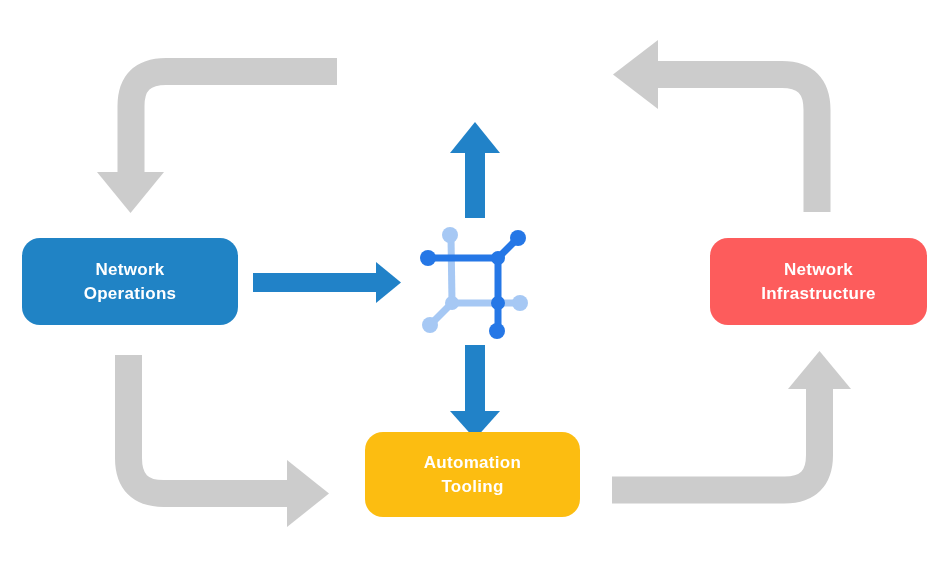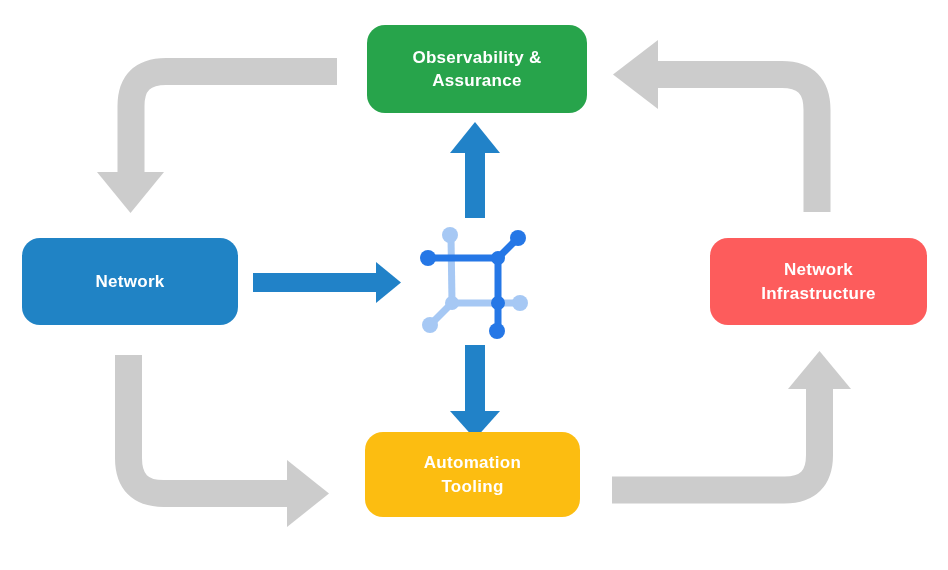--- a/index.html
+++ b/index.html
@@ -90,27 +90,24 @@
       <line x1="498" y1="258" x2="517" y2="239" stroke="#2577e6" stroke-width="7" stroke-linecap="round"></line>
       <line x1="498" y1="258" x2="498" y2="331" stroke="#2577e6" stroke-width="7"></line>
       <circle cx="428" cy="258" r="8" fill="#2577e6"></circle>
       <circle cx="518" cy="238" r="8" fill="#2577e6"></circle>
       <circle cx="497" cy="331" r="8" fill="#2577e6"></circle>
       <circle cx="498" cy="258" r="7" fill="#2577e6"></circle>
       <circle cx="498" cy="303" r="7" fill="#2577e6"></circle>
     </g>
   </svg>
 
-  <div class="node node-green" style="background-color: rgb(39, 164, 75);">
-    <span>Observability &amp;</span>
-    <span>Assurance</span>
-  </div>
 
   <div class="node node-blue" style="background-color: rgb(32, 131, 197);">
     <span>Network</span>
+    <span>Operations</span>
   </div>
 
   <div class="node node-red" style="background-color: rgb(253, 92, 92);">
     <span>Network</span>
     <span>Infrastructure</span>
   </div>
 
   <div class="node node-yellow" style="background-color: rgb(252, 189, 17);">
     <span>Automation</span>
     <span>Tooling</span>

